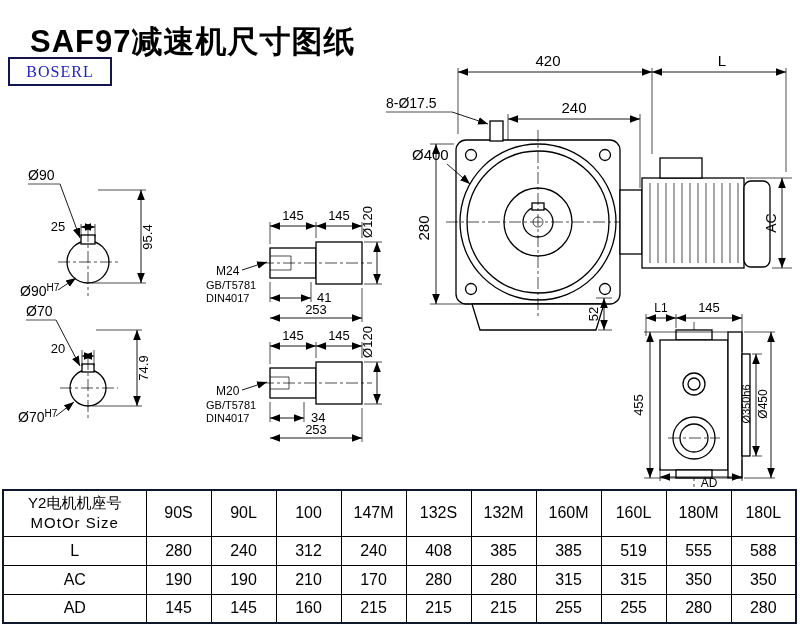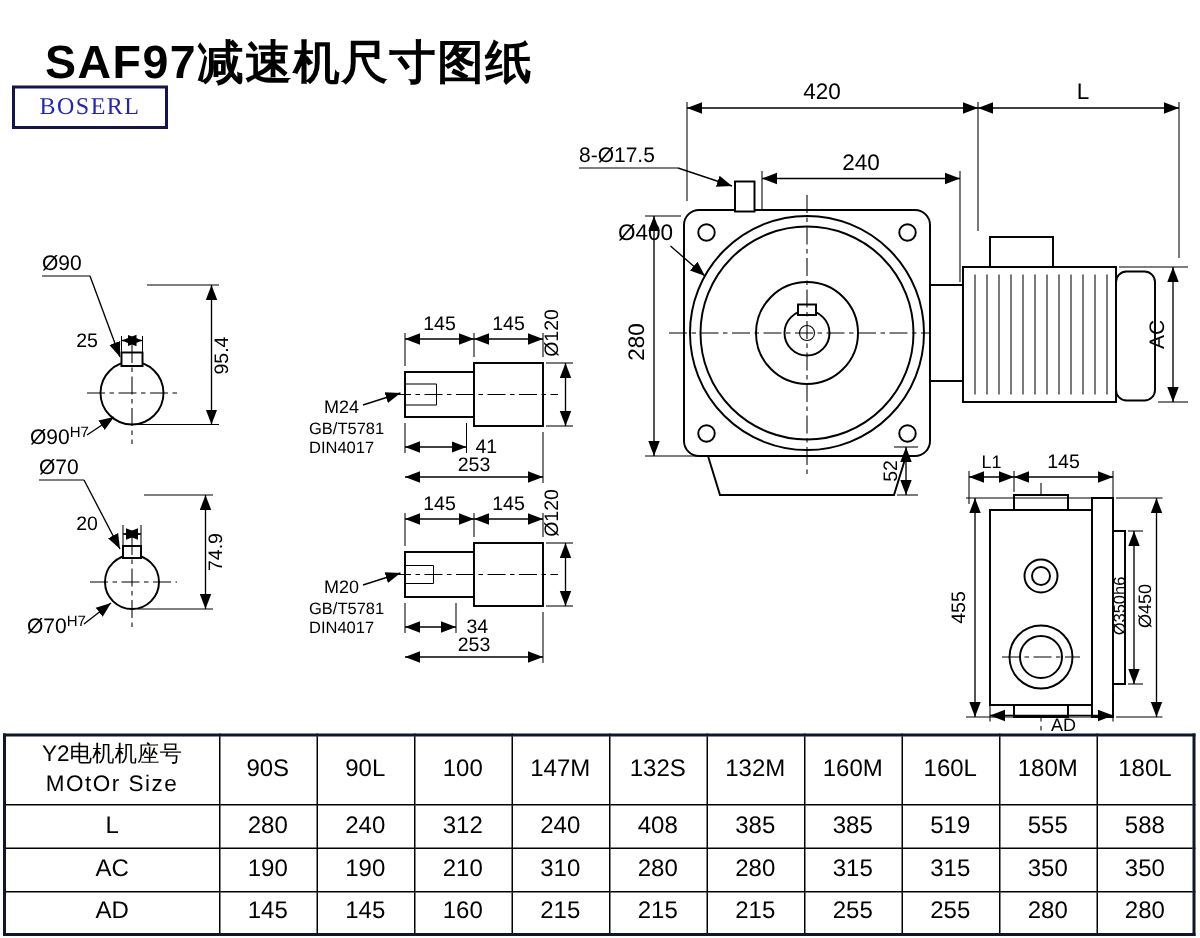--- a/index.html
+++ b/index.html
@@ -319,21 +319,21 @@
     <td>385</td>
     <td>519</td>
     <td>555</td>
     <td>588</td>
   </tr>
   <tr class="drow">
     <td>AC</td>
     <td>190</td>
     <td>190</td>
     <td>210</td>
-    <td>310</td>
+    <td>170</td>
     <td>280</td>
     <td>280</td>
     <td>315</td>
     <td>315</td>
     <td>350</td>
     <td>350</td>
   </tr>
   <tr class="drow">
     <td>AD</td>
     <td>145</td>

